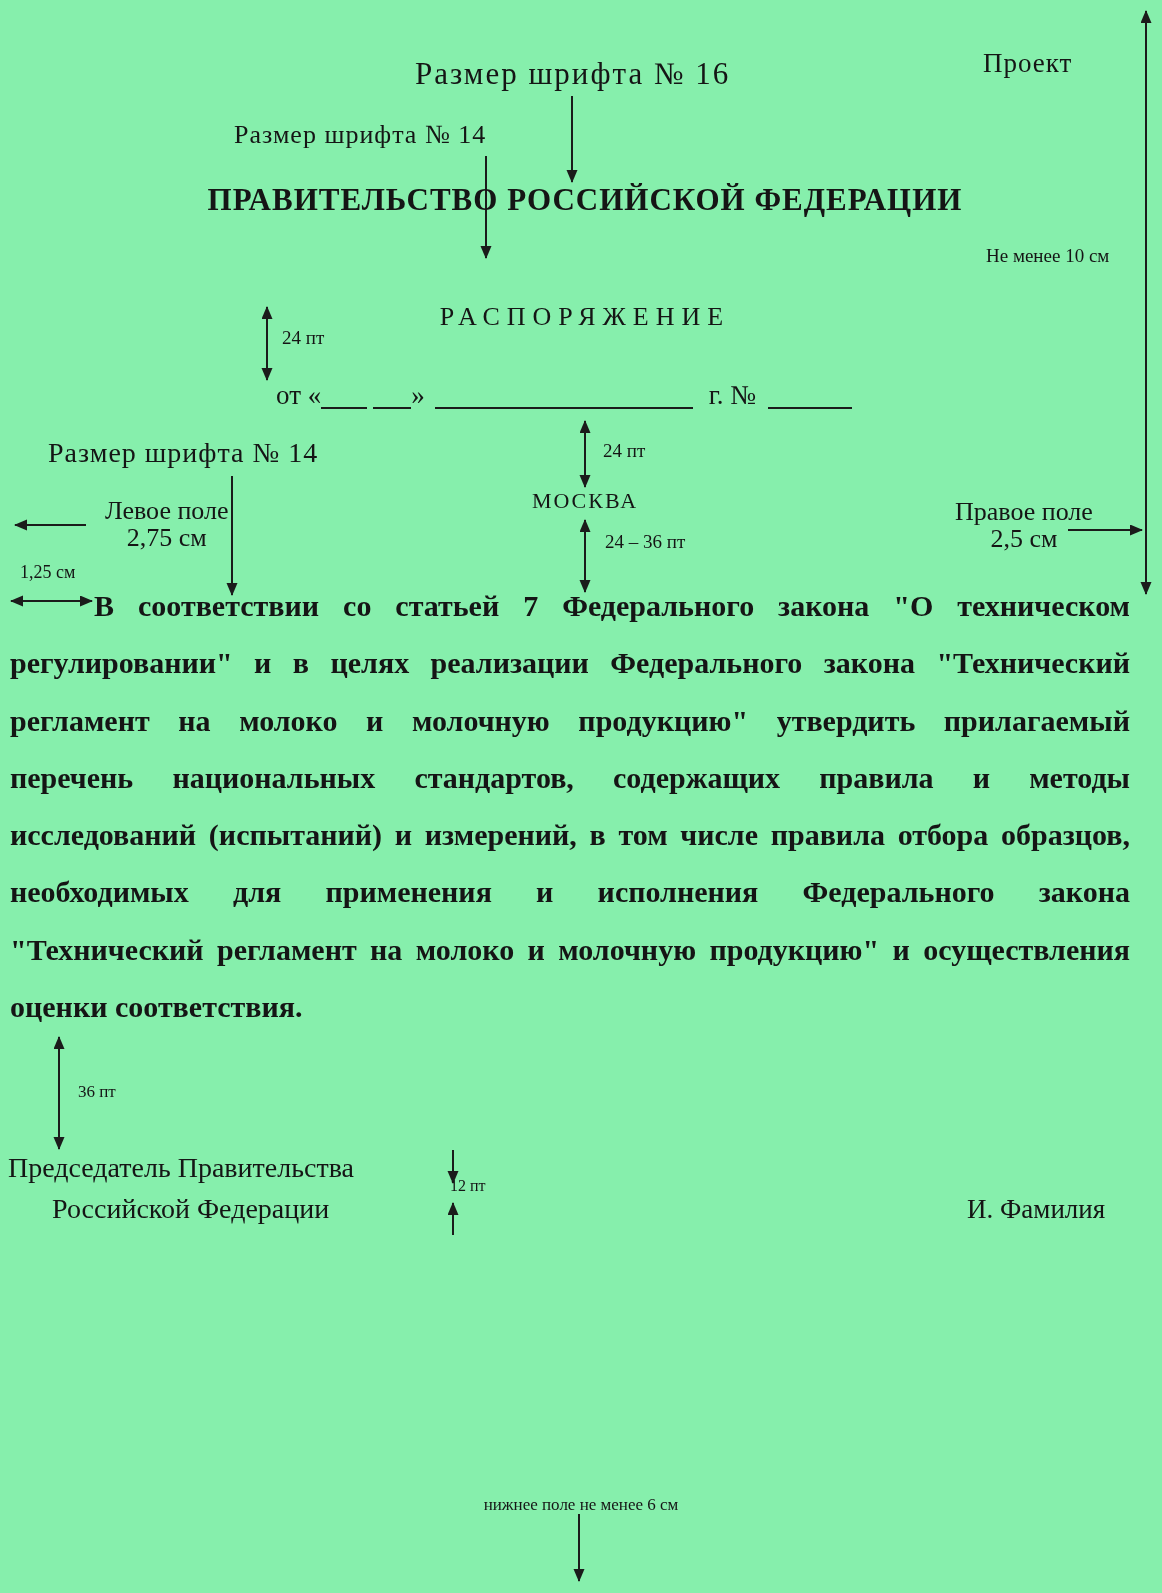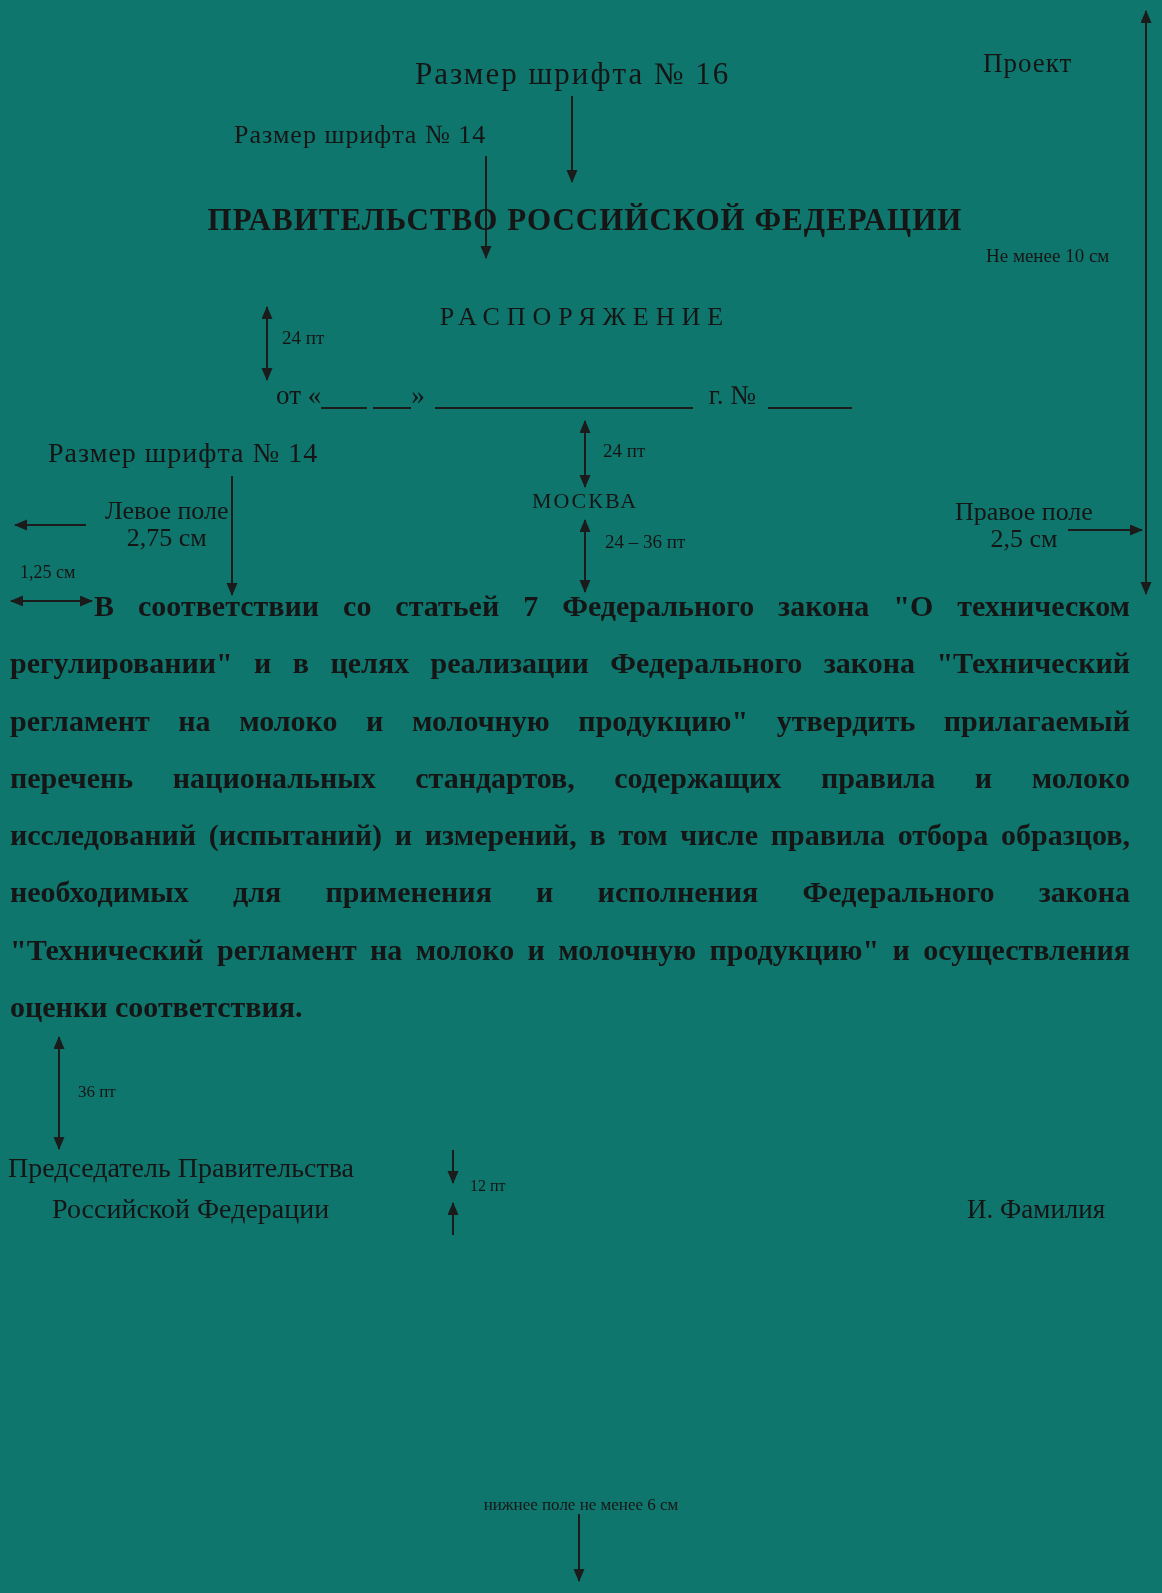--- a/index.html
+++ b/index.html
@@ -1,28 +1,28 @@
 <!DOCTYPE html>
 <html><head>
 <meta charset="utf-8">
 <style>
   html,body{margin:0;padding:0;background:#e8e8e8;}
-  .page{position:relative;width:1162px;height:1593px;background:#0f766e;overflow:hidden;
+  .page{position:relative;width:1162px;height:1593px;background:#86efac;overflow:hidden;
         font-family:"Liberation Serif","DejaVu Serif",serif;color:#151515;}
   .abs{position:absolute;white-space:nowrap;}
   .svg-overlay{position:absolute;left:0;top:0;width:1162px;height:1593px;pointer-events:none;}
   .svg-overlay line{stroke:#1b1b1b;stroke-width:2;}
   
   .lbl{font-size:19px;}
   .lbl-lg{font-size:31px;letter-spacing:2px;}
   .lbl-md{font-size:27px;letter-spacing:1px;}
   .lbl-sm{font-size:17px;}
   
   .org{left:20px;top:182px;width:1130px;text-align:center;font-weight:bold;
-       font-size:31px;letter-spacing:1px;margin-top:20px;}
+       font-size:31px;letter-spacing:1px;}
   .doctype{left:20px;top:262px;width:1130px;text-align:center;
        font-size:26px;letter-spacing:7px;margin-top:40px;}
   .city{left:20px;top:488px;width:1130px;text-align:center;font-size:22px;letter-spacing:2px;}
   .dateline{left:276px;top:380px;font-size:27px;}
   .dateline .blank{display:inline-block;border-bottom:2px solid #1b1b1b;height:24px;
        vertical-align:-5px;}
   .body-text{left:10px;top:577px;width:1120px;font-size:30px;line-height:57.3px;}
   .body-line{text-align:justify;text-align-last:justify;white-space:normal;font-weight:bold;}
   .body-line.first{text-indent:84px;}
   .body-line.last{text-align-last:left;}
@@ -98,39 +98,39 @@
 
   <div class="abs two-line" style="left:955px;top:498px;">
     <span>Правое поле</span><br>
     <span>2,5 см</span>
   </div>
 
   <div class="abs" style="left:20px;top:562px;font-size:18px;">1,25 см</div>
 
   <div class="abs lbl-sm" style="left:78px;top:1082px;">36 пт</div>
 
-  <div class="abs" style="left:470px;top:1177px;font-size:16px;">12 пт</div>
+  <div class="abs" style="left:450px;top:1177px;font-size:16px;">12 пт</div>
 
   <div class="abs lbl-sm" style="left:0;top:1495px;width:1162px;text-align:center;">нижнее поле не менее 6 см</div>
 
   <div class="abs org">ПРАВИТЕЛЬСТВО РОССИЙСКОЙ ФЕДЕРАЦИИ</div>
 
   <div class="abs doctype">РАСПОРЯЖЕНИЕ</div>
 
   <div class="abs city">МОСКВА</div>
 
   <div class="abs dateline">
     <span>от «</span><span class="blank" style="width:46px;"></span><span class="blank" style="width:38px;margin-left:6px;"></span><span>»</span><span class="blank" style="width:258px;margin-left:10px;"></span><span style="margin-left:16px;">г. №</span><span class="blank" style="width:84px;margin-left:12px;"></span>
   </div>
 
   <div class="abs body-text">
     <div class="body-line first">В соответствии со статьей 7 Федерального закона "О техническом</div>
     <div class="body-line">регулировании" и в целях реализации Федерального закона "Технический</div>
     <div class="body-line">регламент на молоко и молочную продукцию" утвердить прилагаемый</div>
-    <div class="body-line">перечень национальных стандартов, содержащих правила и молоко</div>
+    <div class="body-line">перечень национальных стандартов, содержащих правила и методы</div>
     <div class="body-line">исследований (испытаний) и измерений, в том числе правила отбора образцов,</div>
     <div class="body-line">необходимых для применения и исполнения Федерального закона</div>
     <div class="body-line">"Технический регламент на молоко и молочную продукцию" и осуществления</div>
     <div class="body-line last">оценки соответствия.</div>
   </div>
 
   <div class="abs sig" style="left:52px;top:1193px;">Российской Федерации</div>
 
   <div class="abs sig" style="left:8px;top:1152px;">Председатель Правительства</div>
 

